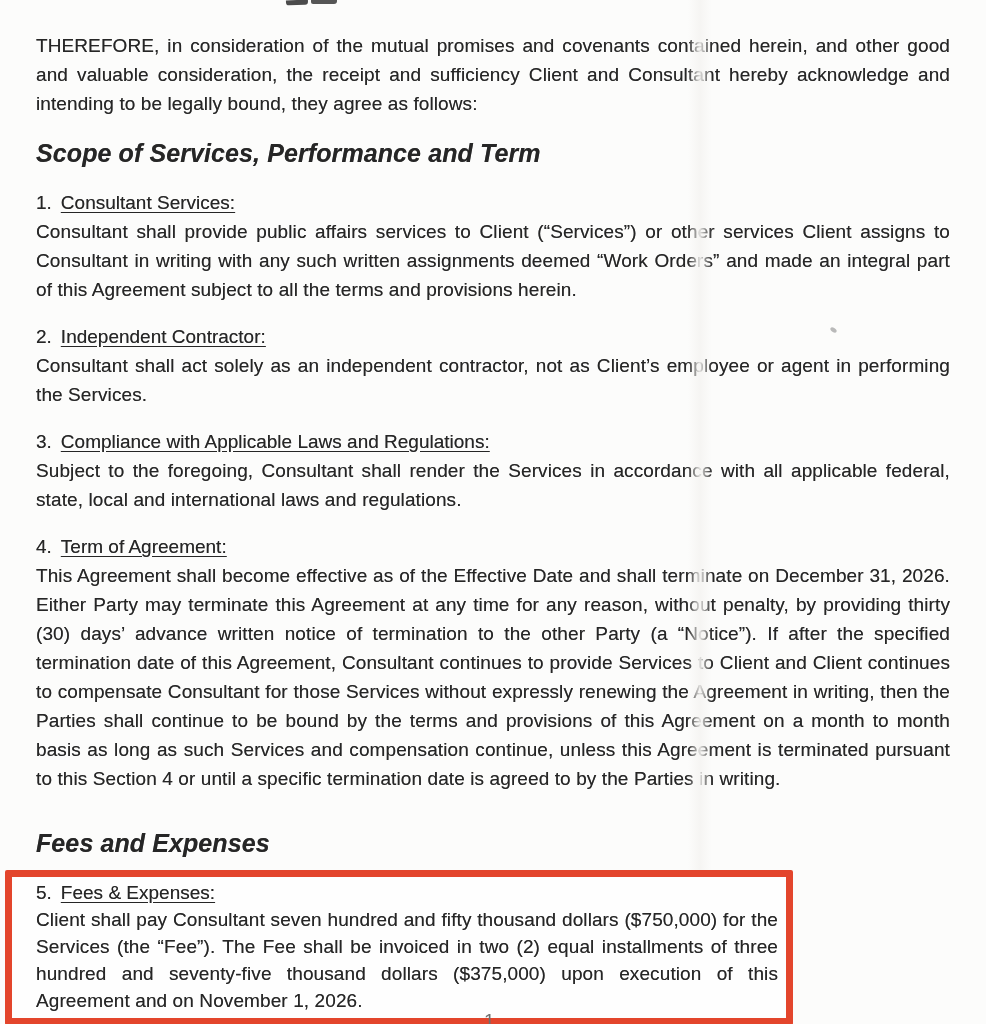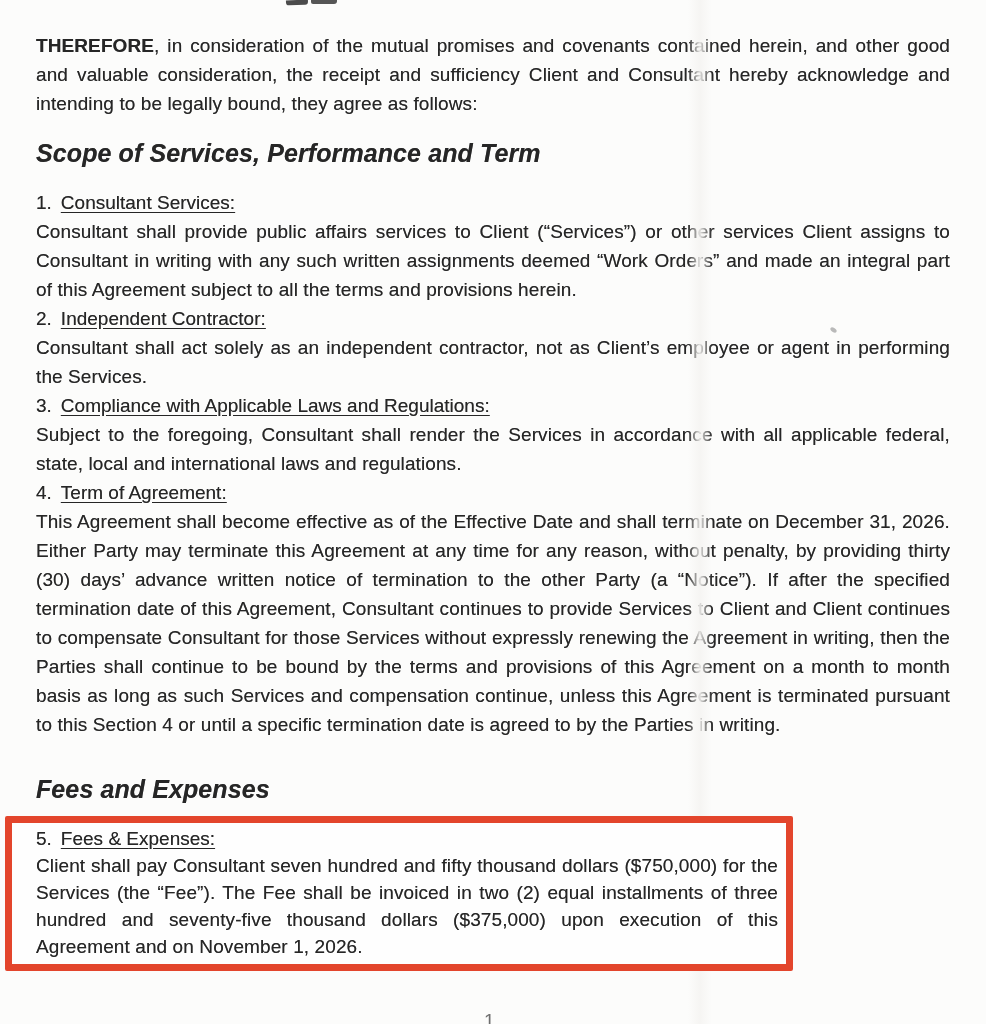--- a/index.html
+++ b/index.html
@@ -28,30 +28,30 @@
     width: 24px; height: 1024px;
     background: linear-gradient(90deg, rgba(255,255,255,0), rgba(245,244,242,0.9), rgba(255,255,255,0));
     pointer-events: none;
   }
   .para {
     margin: 0;
     text-align: justify;
     letter-spacing: 0.1px;
     text-shadow: 0 0 0.5px rgba(30,30,30,0.55);
   }
-  .lead-word { font-weight: bold; }
+  .lead-word { font-weight: normal; }
   .topic-heading {
     margin: 21px 0 0 0;
     font-weight: bold;
     font-style: italic;
     font-size: 25px;
     text-align: left;
     text-shadow: 0 0 0.5px rgba(30,30,30,0.6);
   }
-  .section { }
+  .section { margin-top: 18px; }
   .section.first { margin-top: 20px; }
   .section.second { }
   .sec-title {
     margin: 0;
     text-align: left;
     text-shadow: 0 0 0.5px rgba(30,30,30,0.55);
   }
   .sec-num { margin-right: 9px; }
   .sec-title-text { text-decoration: underline; text-underline-offset: 3px; }
   .sec-body {

